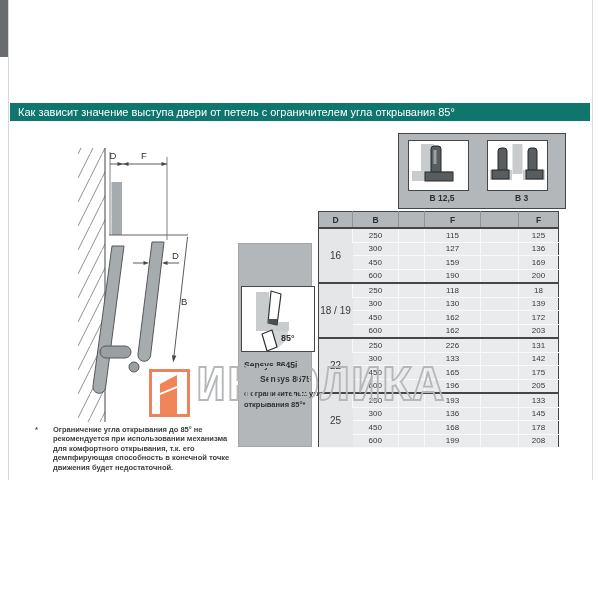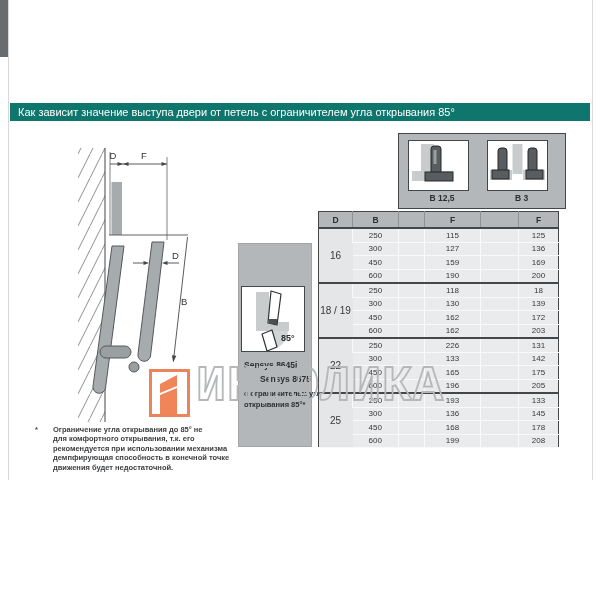--- a/index.html
+++ b/index.html
@@ -19,21 +19,21 @@
   .variant-box{width:88px;height:76px;background:#b3b7b9;border:1px solid #44474a;box-sizing:border-box;}
   .vb1{left:398px;top:133px;}
   .vb2{left:478px;top:133px;border-left:none;}
   .variant-inner{position:absolute;left:9px;top:6px;width:61px;height:51px;background:#ffffff;
                  border:1px solid #44474a;box-sizing:border-box;}
   .variant-label{position:absolute;left:0;top:59px;width:100%;text-align:center;
                  font-size:8.5px;font-weight:bold;color:#2c2f31;}
   
   .product-panel{left:238px;top:243px;width:74px;height:204px;background:#b3b7b9;
                  border:1px solid #a2a5a7;box-sizing:border-box;}
-  .panel-icon-box{position:absolute;left:2px;top:42px;width:64px;height:66px;background:#ffffff;
+  .panel-icon-box{position:absolute;left:2px;top:42px;width:74px;height:66px;background:#ffffff;
                   border:1px solid #44474a;box-sizing:border-box;}
   .panel-model{position:absolute;left:5px;font-size:8.5px;font-weight:bold;color:#2e3133;white-space:nowrap;}
   .panel-note{position:absolute;left:5px;font-size:7.5px;font-weight:bold;color:#2e3133;white-space:nowrap;}
   
   .ptable{left:318px;top:211px;border-collapse:collapse;table-layout:fixed;width:240px;
           background:#e9ebec;border:1px solid #44474a;}
   .ptable th{background:#b3b7b9;height:15px;font-size:8.5px;font-weight:bold;color:#2c2f31;
              text-align:center;border-left:1px solid #8f9395;border-bottom:2px solid #44474a;padding:0;}
   .ptable th:first-child{border-left:none;}
   .ptable td{height:12.5px;font-size:8px;color:#35383a;text-align:center;padding:0;
@@ -289,22 +289,22 @@
         <td></td>
         <td>208</td>
       </tr>
     </tbody>
   </table>
 
 <div class="abs footnote">
   <span class="marker">*</span>
   <div class="lines">
       <div>Ограничение угла открывания до 85° не</div>
+      <div>рекомендуется при использовании механизма</div>
       <div>для комфортного открывания, т.к. его</div>
-      <div>рекомендуется при использовании механизма</div>
       <div>демпфирующая способность в конечной точке</div>
       <div>движения будет недостаточной.</div>
     </div>
 </div>
 
 <div class="abs watermark">
   <div class="wm-logo">
     <svg width="35" height="42" viewBox="0 0 35 42">
       <polygon points="8,12 25,3 25,14 8,21" fill="#ef8559"></polygon>
       <polygon points="8,23 25,16 25,42 8,42" fill="#ef8559"></polygon>

